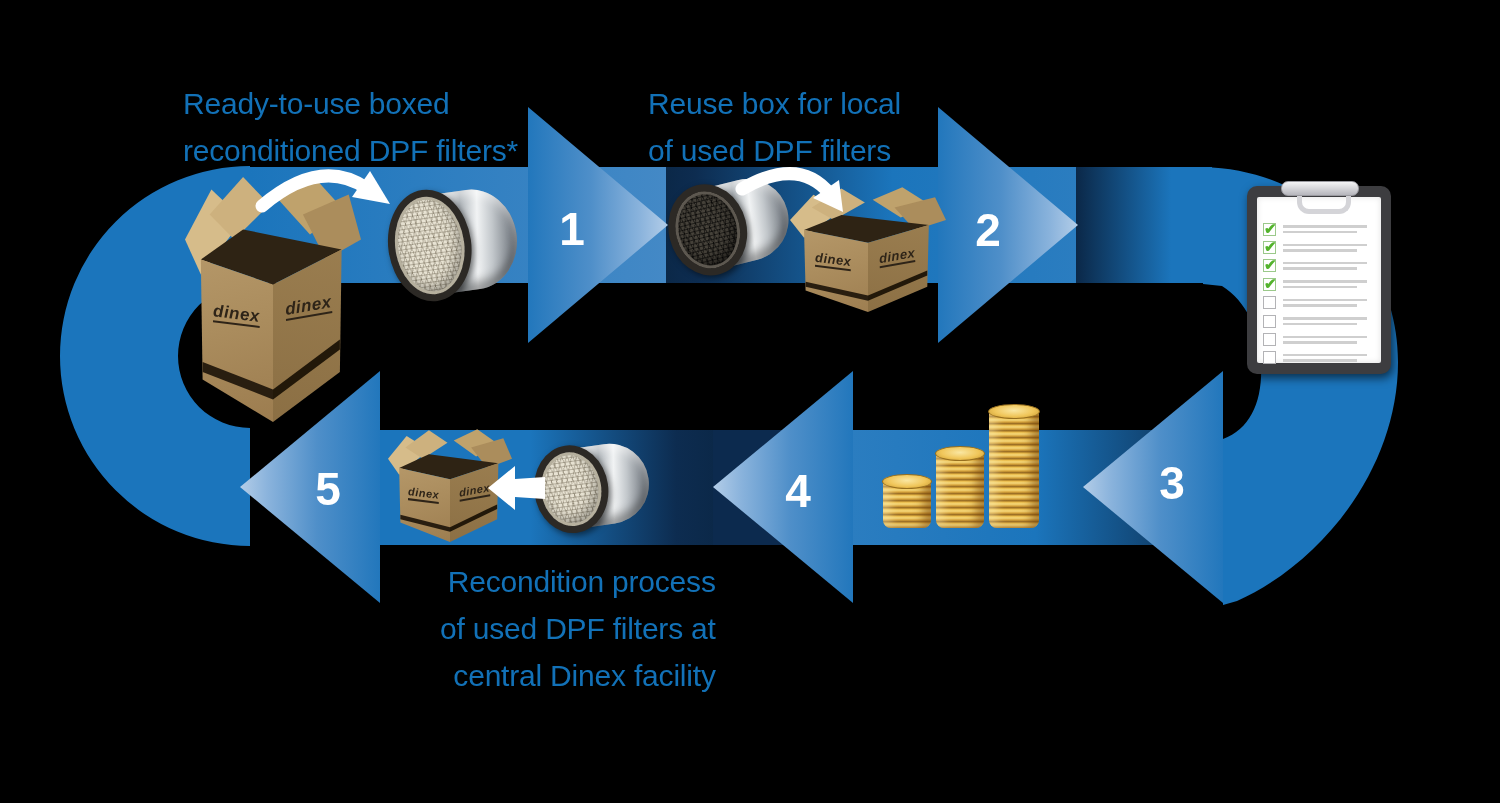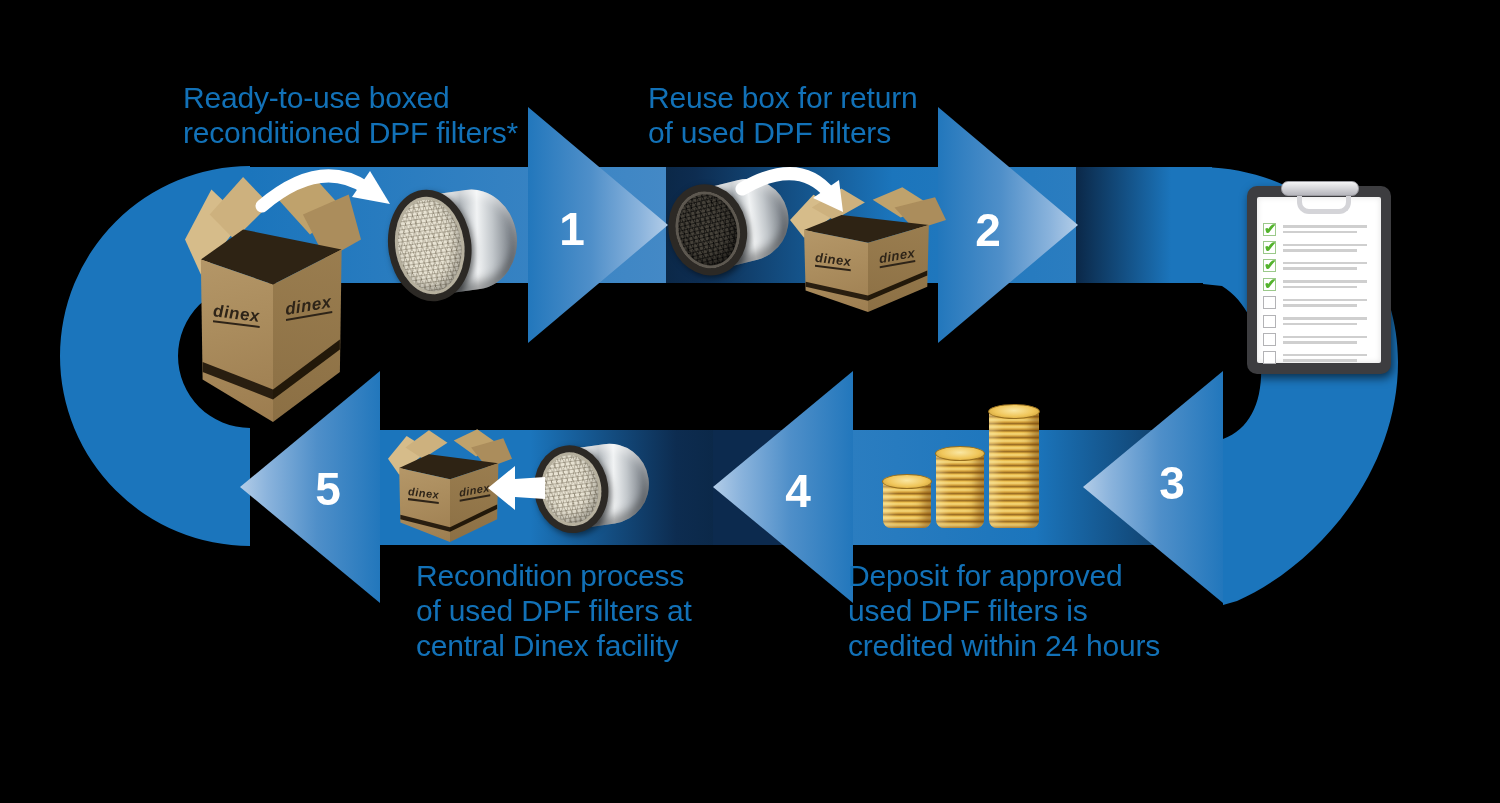--- a/index.html
+++ b/index.html
@@ -5,21 +5,21 @@
   html,body { margin:0; padding:0; background:#000; }
   #stage {
     position:relative; width:1500px; height:803px; overflow:hidden;
     background:#000; font-family:"Liberation Sans", sans-serif;
   }
   #baseSvg, #fgSvg { position:absolute; left:0; top:0; z-index:1; }
   #fgSvg { z-index:3; pointer-events:none; }
 
   
   .label {
-    position:absolute; z-index:4; color:#1271b7; font-size:30px; line-height:35px;
+    position:absolute; z-index:4; color:#1271b7; font-size:30px; line-height:47px;
     letter-spacing:-0.2px; white-space:pre-line;
   }
   .footnote { position:absolute; z-index:4; color:#1271b7; font-size:23px; }
 
   
   .num {
     position:absolute; z-index:3; color:#ffffff; font-size:46px; font-weight:bold;
     transform:translate(-50%,-50%); line-height:1;
   }
 
@@ -166,26 +166,23 @@
   </svg>
 
   <div class="num" style="left:572px; top:229px;">1</div>
   <div class="num" style="left:988px; top:230px;">2</div>
   <div class="num" style="left:1172px; top:483px;">3</div>
   <div class="num" style="left:798px; top:491px;">4</div>
   <div class="num" style="left:328px; top:489px;">5</div>
 
   <div class="label" style="left:183px; top:80px;">Ready-to-use boxed
 reconditioned DPF filters*</div>
-  <div class="label" style="left:648px; top:80px;">Reuse box for return
+  <div class="label" style="left:648px; top:80px;">Reuse box for local
 of used DPF filters</div>
-  <div class="label" style="left:848px; top:558px;">Deposit for approved
-used DPF filters is
-credited within 24 hours</div>
-  <div class="label" style="left:416px; top:558px;">Recondition process
+  <div class="label" style="left:440px; top:558px;text-align:right;">Recondition process
 of used DPF filters at
 central Dinex facility</div>
 
   <div class="box" style="left:185px; top:172px; width:176px; height:250px;">
     <div class="b-flap-l"></div>
     <div class="b-flap-bl"></div>
     <div class="b-flap-br"></div>
     <div class="b-flap-r"></div>
     <div class="b-int"></div>
     <div class="b-face-l"></div>

